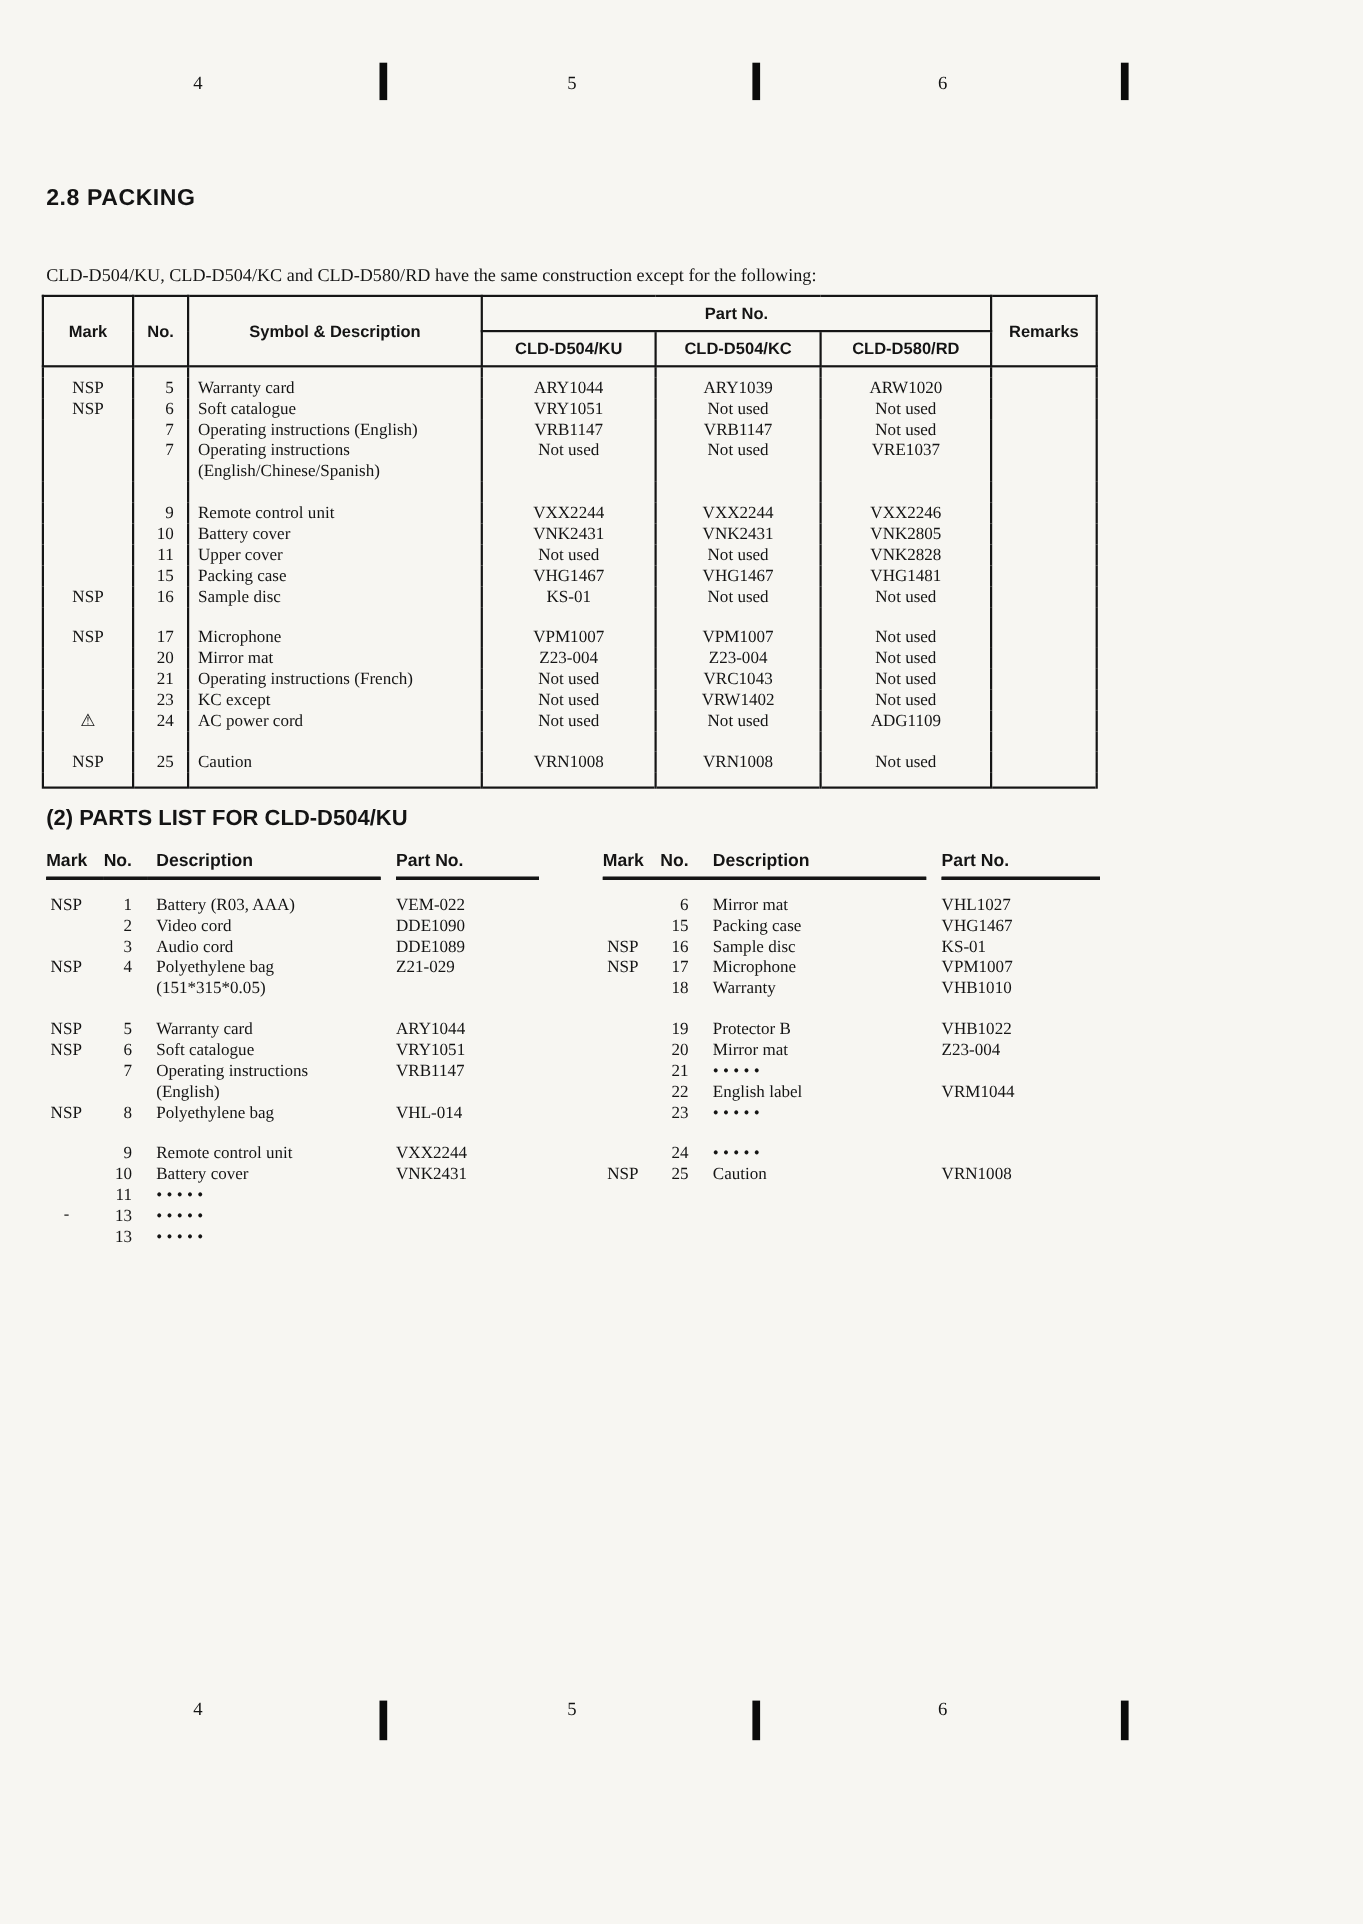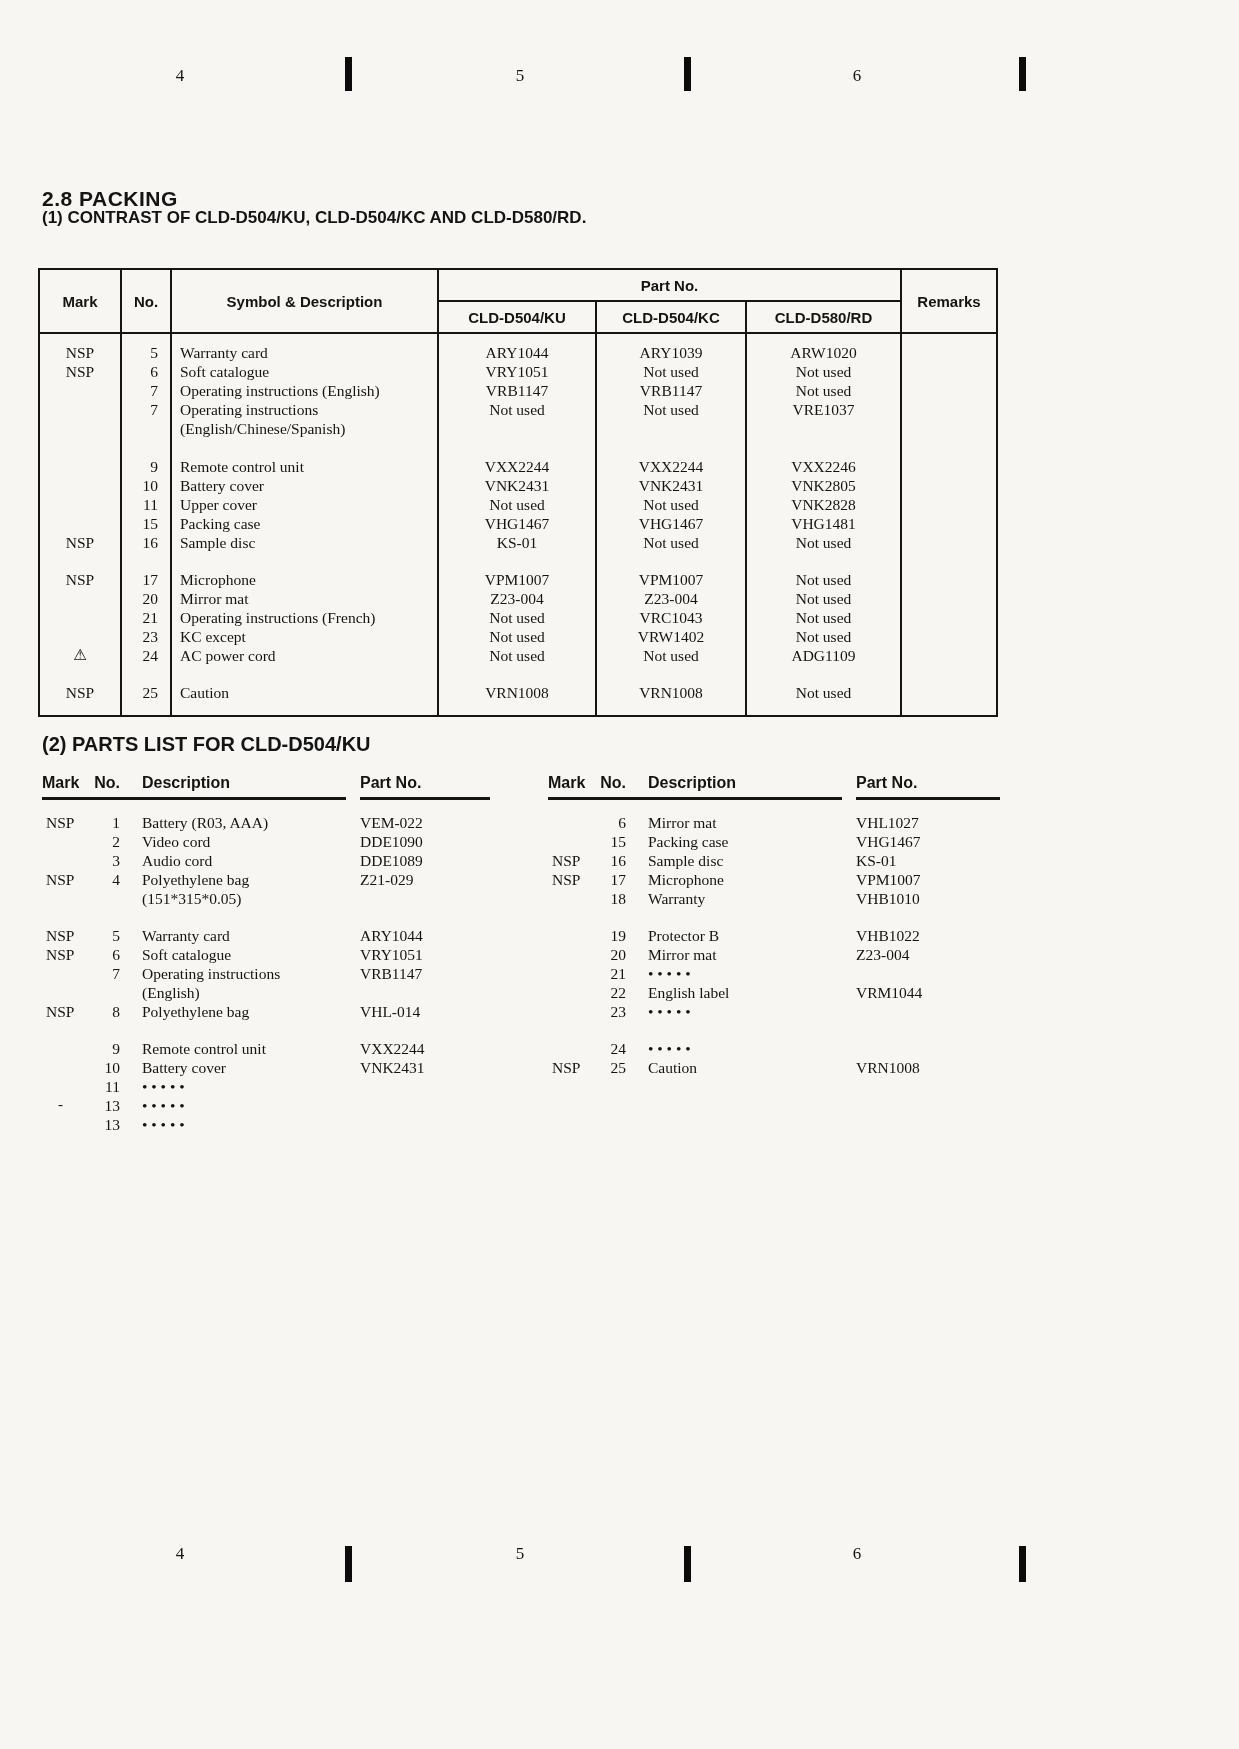--- a/index.html
+++ b/index.html
@@ -11,21 +11,20 @@
     font-family:"Liberation Serif", "DejaVu Serif", serif;
     overflow:hidden;
   }
   .reg-bar { position:absolute; width:7px; height:34px; background:#0b0b0b; }
   .page-num { position:absolute; font-size:17px; width:24px; text-align:center; }
 
   .doc-title {
     position:absolute; left:42px; top:168px;
     font-family:"Liberation Sans", sans-serif; font-weight:bold; font-size:21px;
     letter-spacing:0.5px;
-    margin-top:19px;
   }
   .s1-heading {
     position:absolute; left:42px; top:208px;
     font-family:"Liberation Sans", sans-serif; font-weight:bold; font-size:17px;
   }
   .s1-intro { position:absolute; left:42px; top:240px; font-size:16.5px; }
 
   
   .contrast-table {
     position:absolute; left:38px; top:268px; width:958px;
@@ -79,21 +78,21 @@
 <div class="page" data-name="page">
 
   <span class="page-num" style="left:168px; top:66px;" data-name="top-page-number-4">4</span>
   <span class="page-num" style="left:508px; top:66px;" data-name="top-page-number-5">5</span>
   <span class="page-num" style="left:845px; top:66px;" data-name="top-page-number-6">6</span>
   <div class="reg-bar" style="left:345px;  top:57px;" data-name="registration-mark"></div>
   <div class="reg-bar" style="left:684px;  top:57px;" data-name="registration-mark"></div>
   <div class="reg-bar" style="left:1019px; top:57px;" data-name="registration-mark"></div>
 
   <div class="doc-title" data-name="section-title">2.8 PACKING</div>
-  <div class="s1-heading" data-name="contrast-heading">(1) CONTRAST OF CLD-D504/KU, CLD-D504/KC AND CLD-D580/RD.</div>
+  <div class="s1-intro" data-name="contrast-intro-text">CLD-D504/KU, CLD-D504/KC and CLD-D580/RD have the same construction except for the following:</div>
 
   <table class="contrast-table" data-name="contrast-table">
     <colgroup>
       <col style="width:82px">
         <col style="width:50px">
         <col style="width:267px">
       <col style="width:158px">
         <col style="width:150px">
         <col style="width:155px">
       <col style="width:96px">

